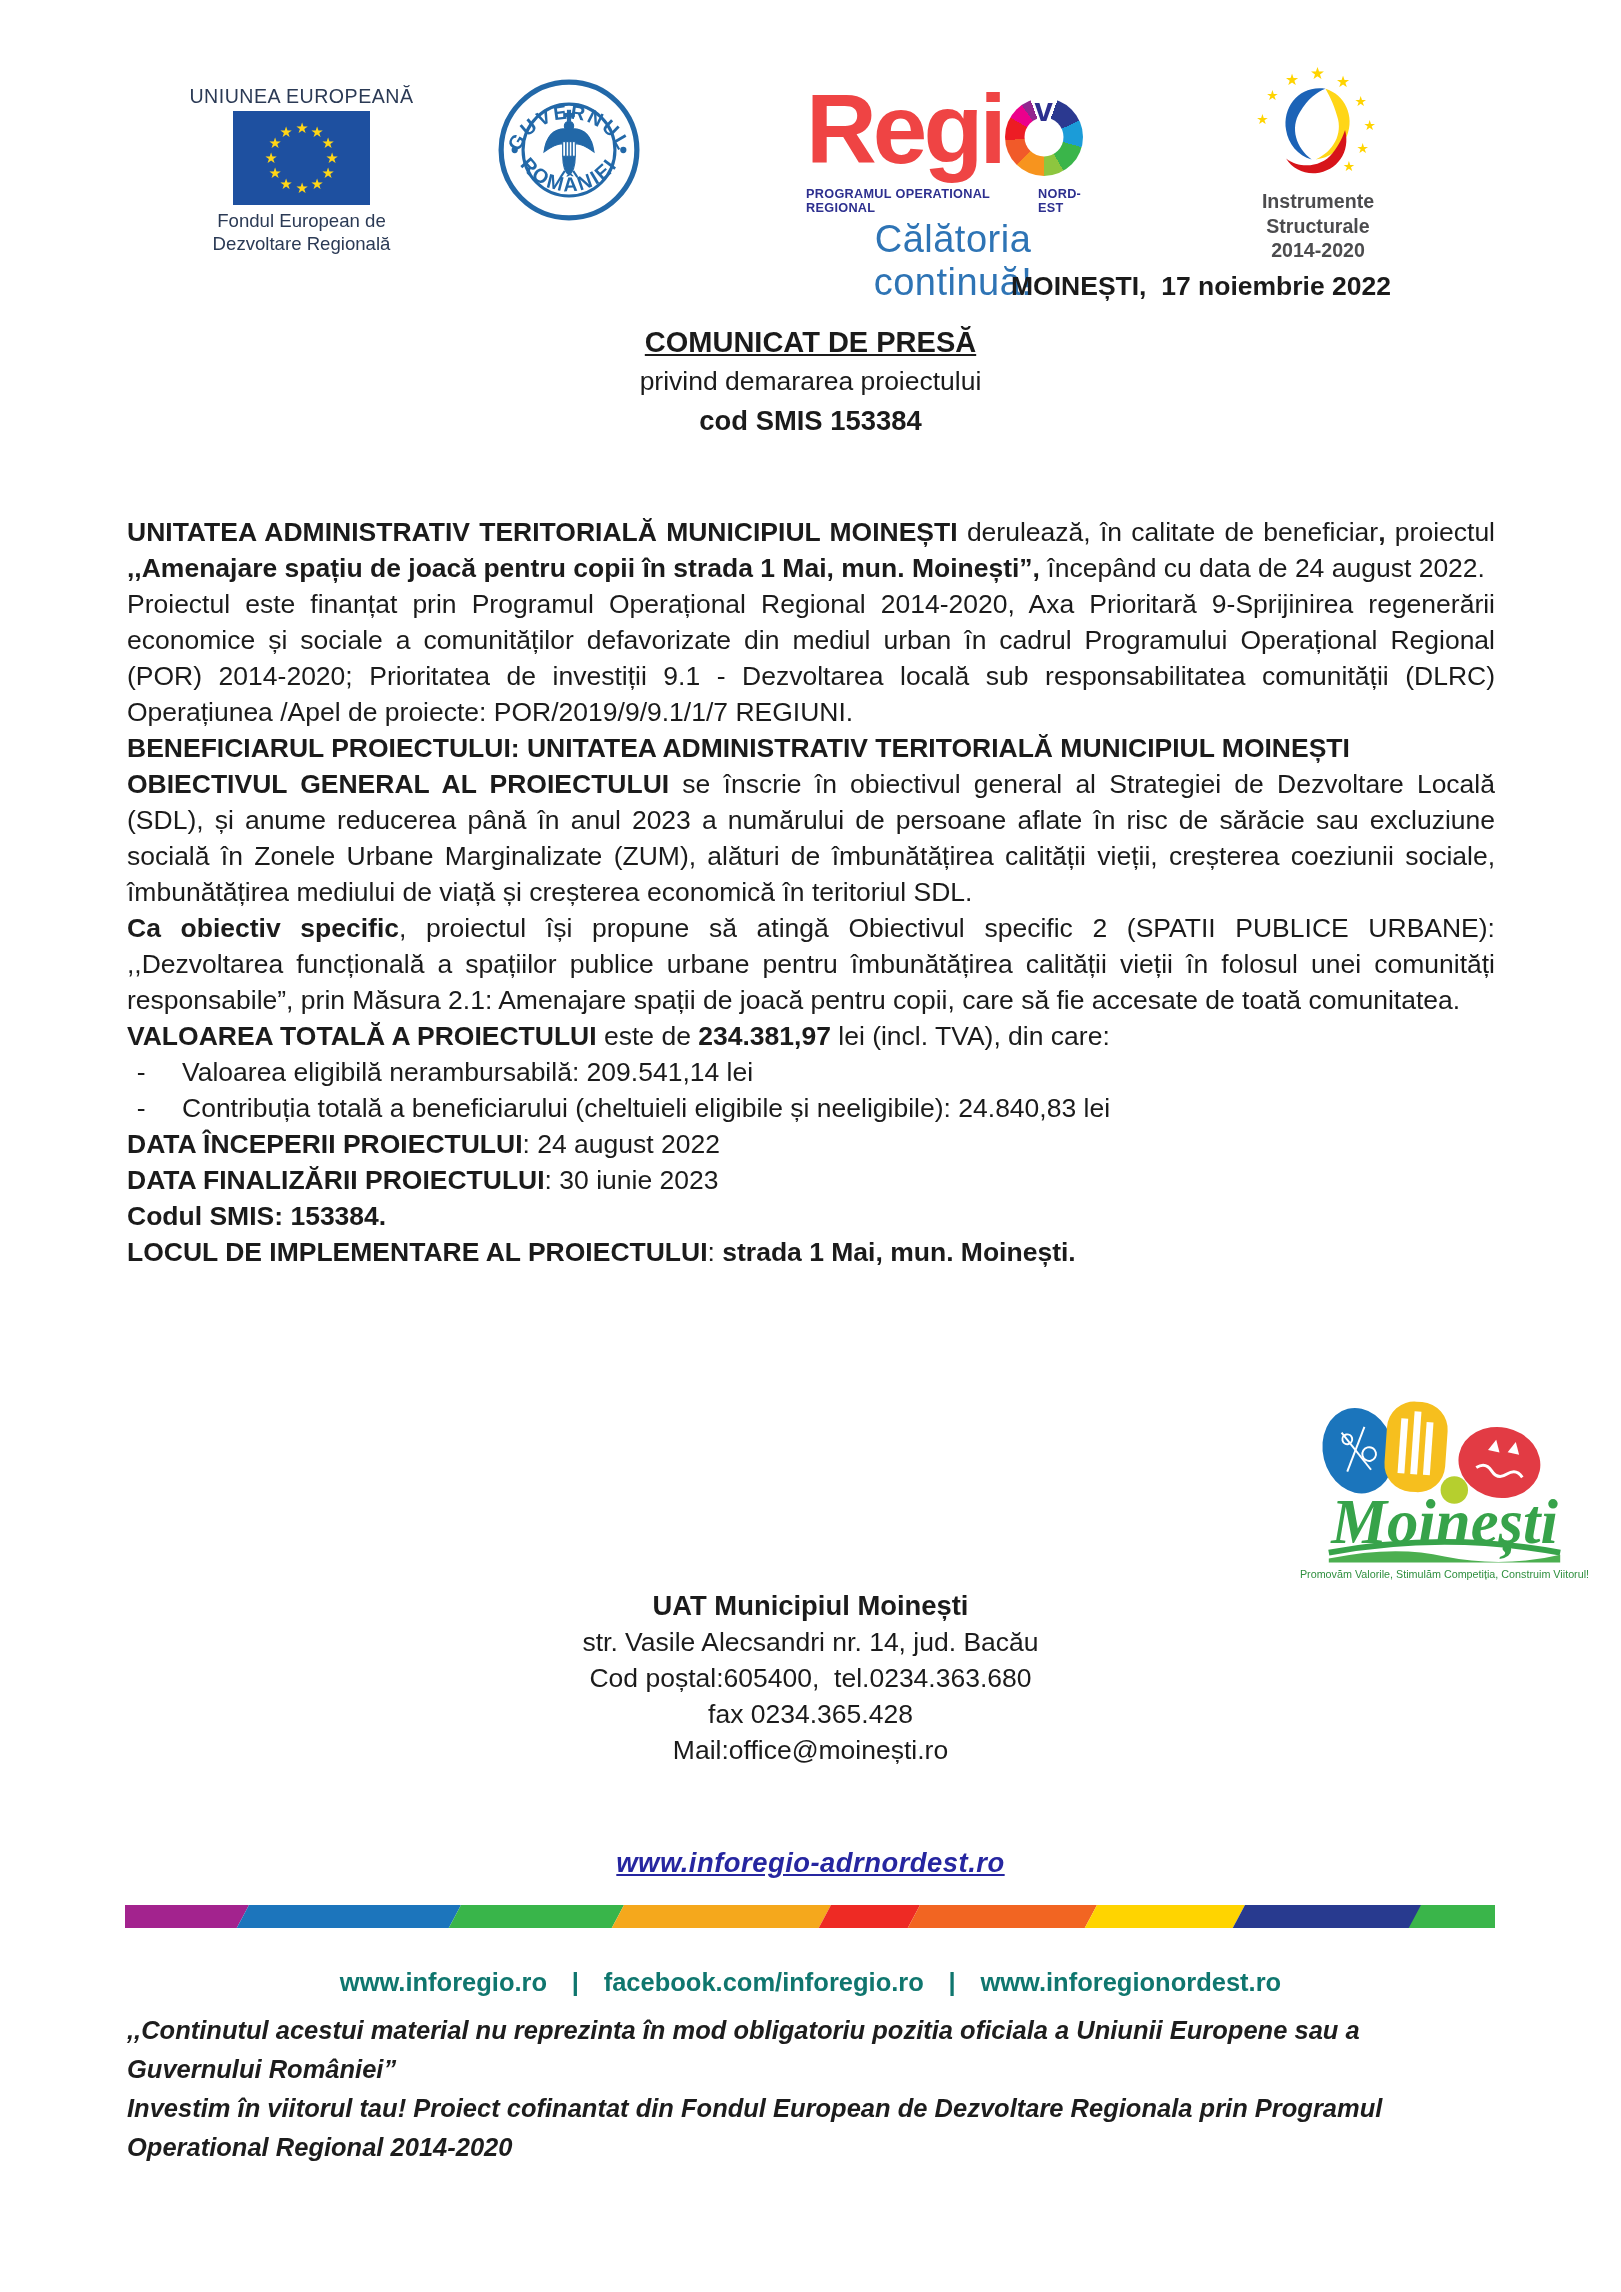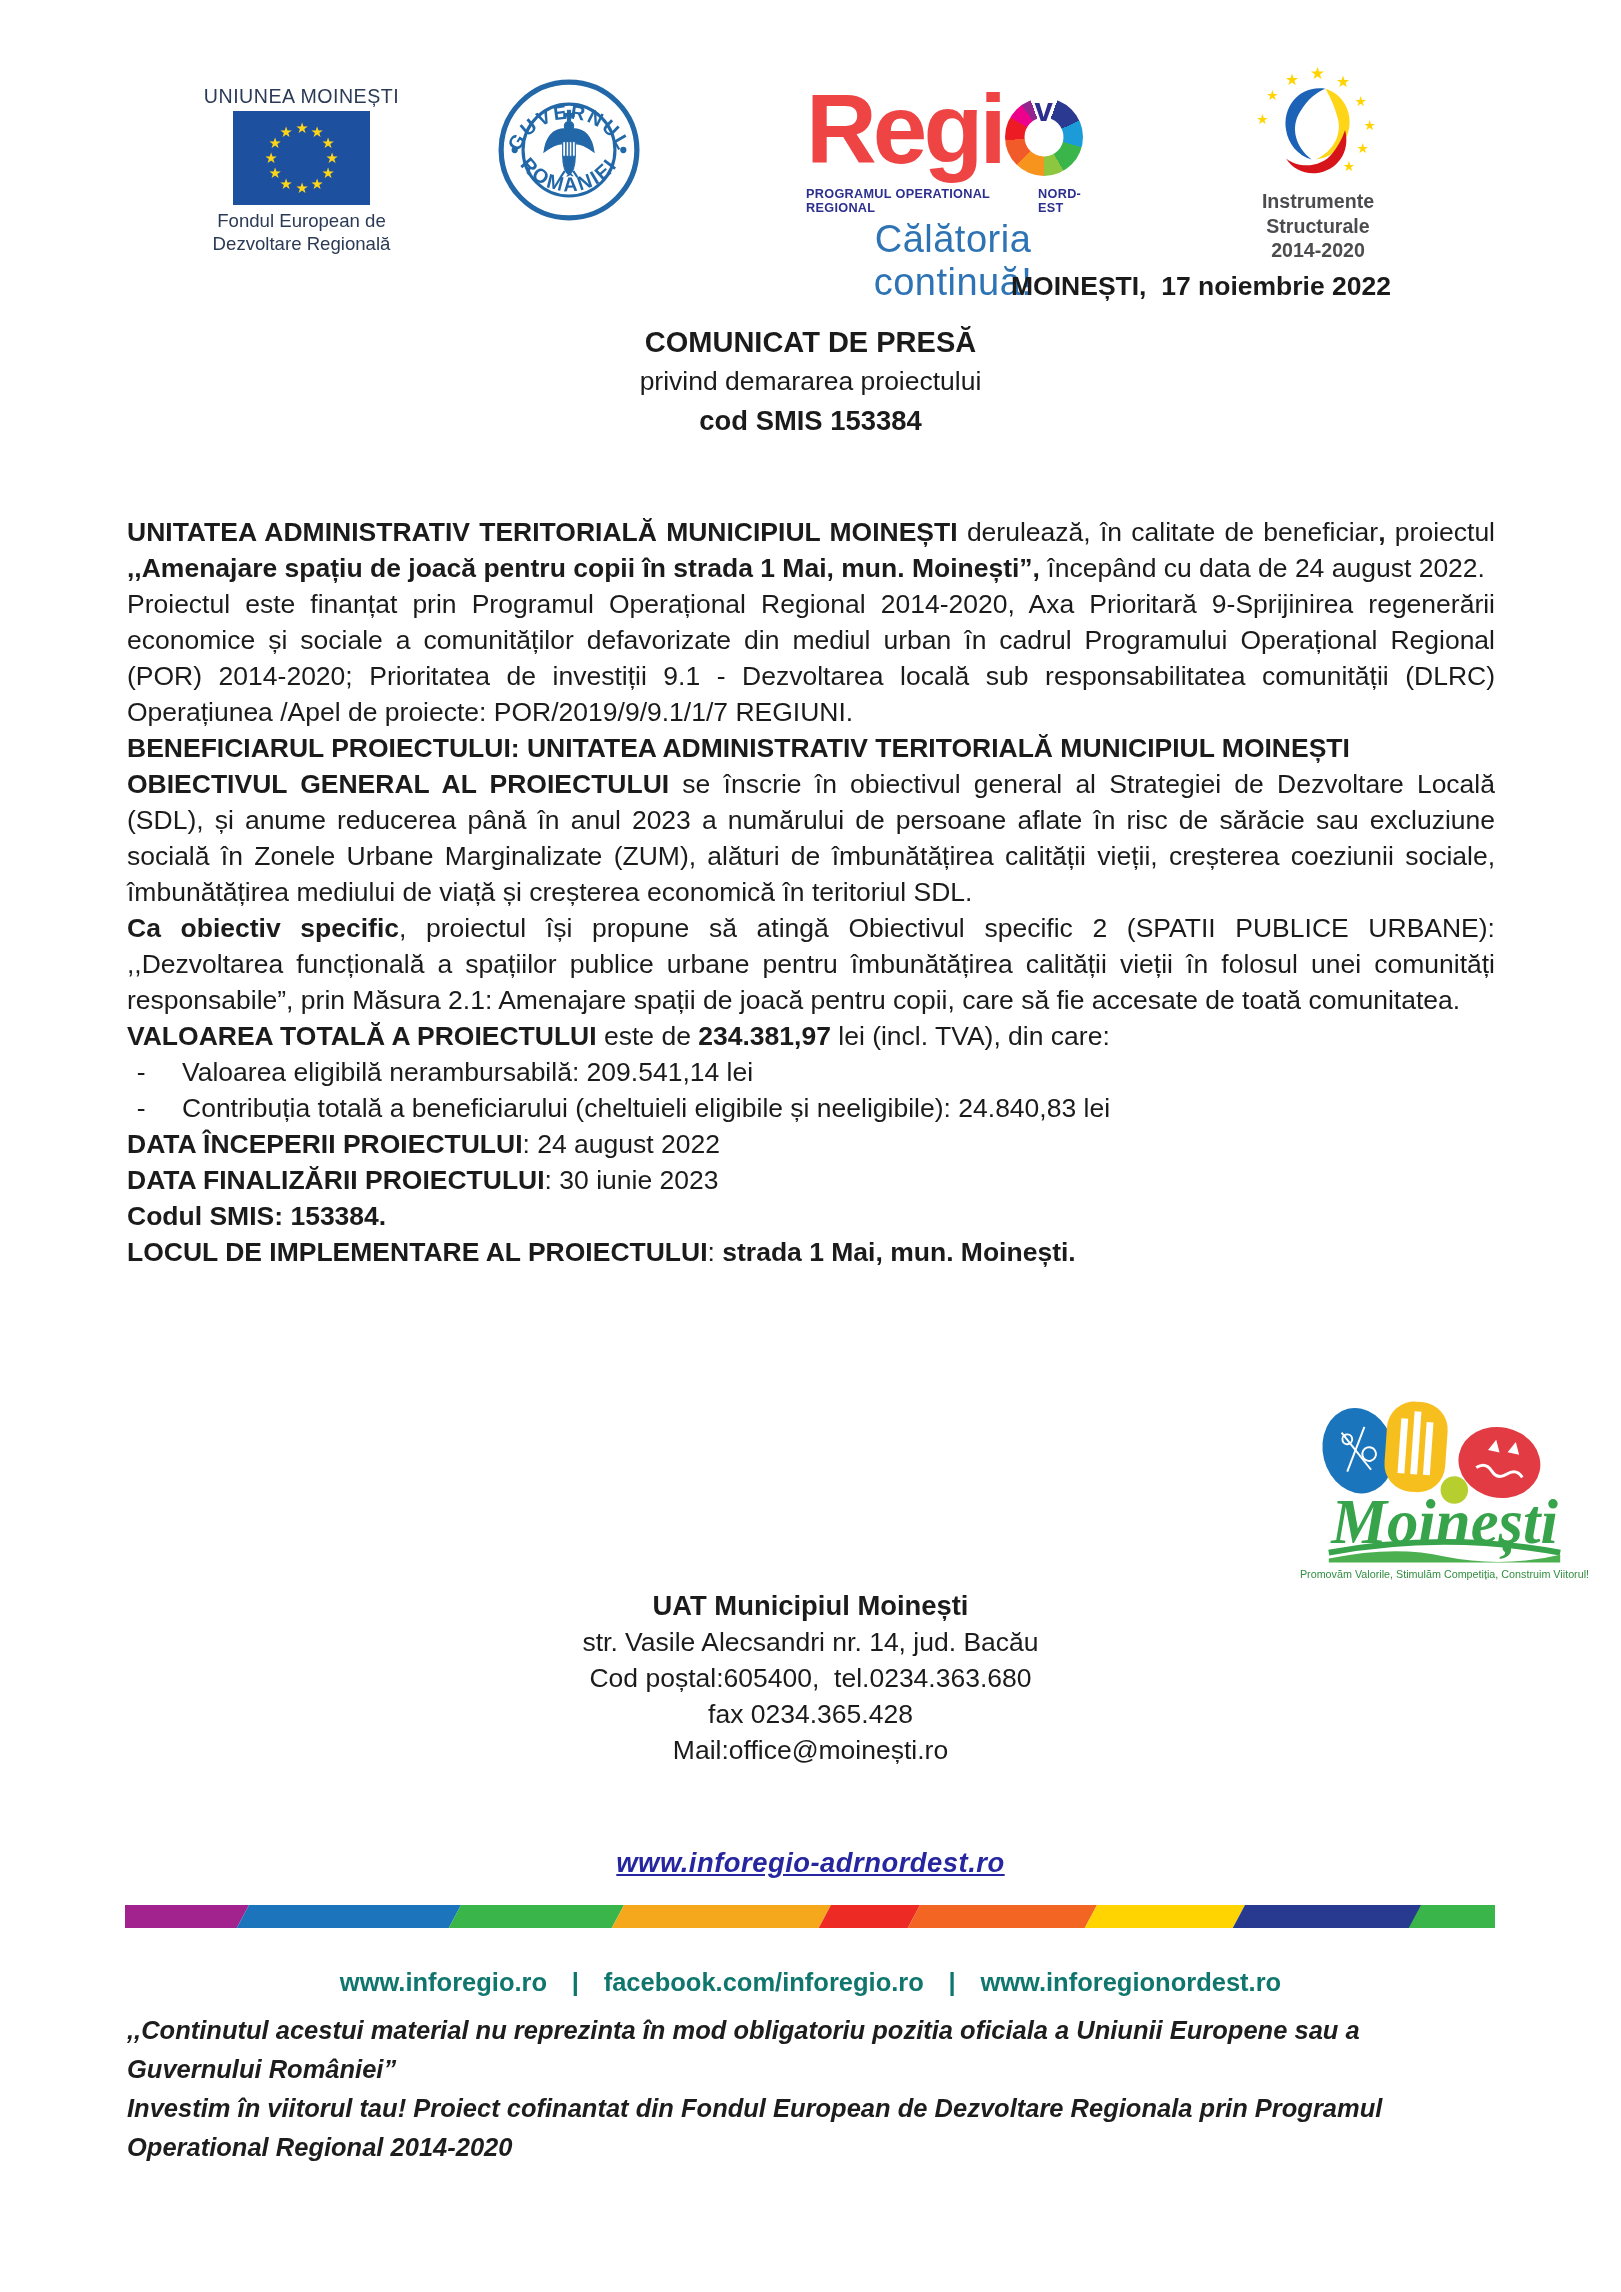--- a/index.html
+++ b/index.html
@@ -30,21 +30,21 @@
     font-size:33px;font-weight:bold;color:#2d2f8f;line-height:29px;z-index:2;}
   .regio-sub{display:flex;justify-content:space-between;font-size:12.7px;font-weight:bold;
     color:#2d2f8f;margin-top:2px;letter-spacing:0.3px;}
   .regio-tag{font-size:38px;color:#2e74b5;text-align:center;margin-top:3.9px;letter-spacing:0.5px;}
   .is-block{position:absolute;left:1215px;top:0px;width:206px;text-align:center;}
   .is-text{font-size:19.6px;font-weight:bold;color:#4c4c4e;line-height:24.5px;}
   
   .dateline{position:absolute;top:271px;left:127px;width:1264px;text-align:right;
     font-size:26.5px;font-weight:bold;white-space:pre-wrap;}
   .title-block{position:absolute;top:323px;left:0;width:100%;text-align:center;line-height:39px;}
-  .t1{font-size:29px;font-weight:bold;}
+  .t1{font-size:29px;font-weight:bold;text-decoration:underline;}
   .t2{font-size:26.5px;}
   .t3{font-size:27.4px;font-weight:bold;}
   .t4{font-size:27.4px;font-weight:bold;}
   
   .body-text{position:absolute;top:514px;left:127px;width:1368px;font-size:26.5px;line-height:36px;}
   .para{text-align:justify;}
   .b{font-weight:bold;}
   .li{display:flex;}
   .li .marker{width:55px;padding-left:9.8px;box-sizing:border-box;}
   .li .ptext{flex:1;}
@@ -69,21 +69,21 @@
   .disclaimer p{margin:0;}
 </style>
 </head>
 <body>
 
 <div class="page">
 
   <div class="logos">
 
     <div class="eu-block">
-      <div class="eu-title">UNIUNEA MOINEȘTI</div>
+      <div class="eu-title">UNIUNEA EUROPEANĂ</div>
       <div class="eu-flag" id="eu-flag">
           <span class="star" style="left: 69px; top: 16.7px;">★</span>
           <span class="star" style="left: 84px; top: 21px;">★</span>
           <span class="star" style="left: 95px; top: 32px;">★</span>
           <span class="star" style="left: 99px; top: 47px;">★</span>
           <span class="star" style="left: 95px; top: 62px;">★</span>
           <span class="star" style="left: 84px; top: 73px;">★</span>
           <span class="star" style="left: 69px; top: 77px;">★</span>
           <span class="star" style="left: 53px; top: 73px;">★</span>
           <span class="star" style="left: 42px; top: 62px;">★</span>

